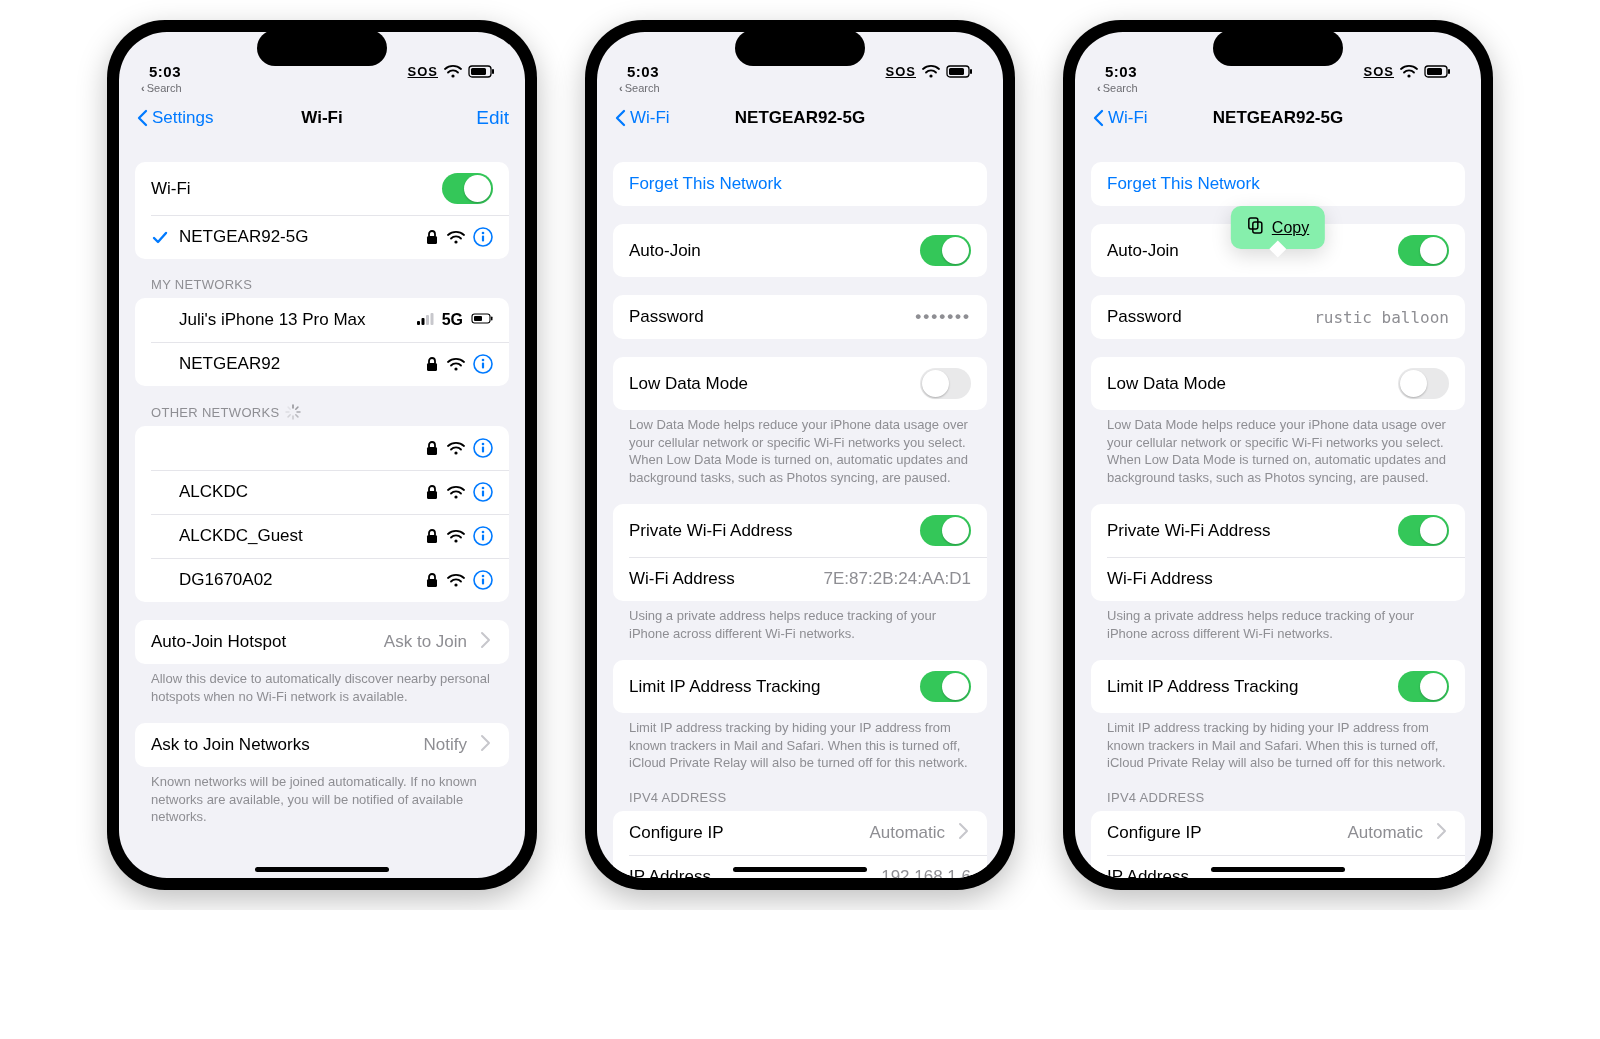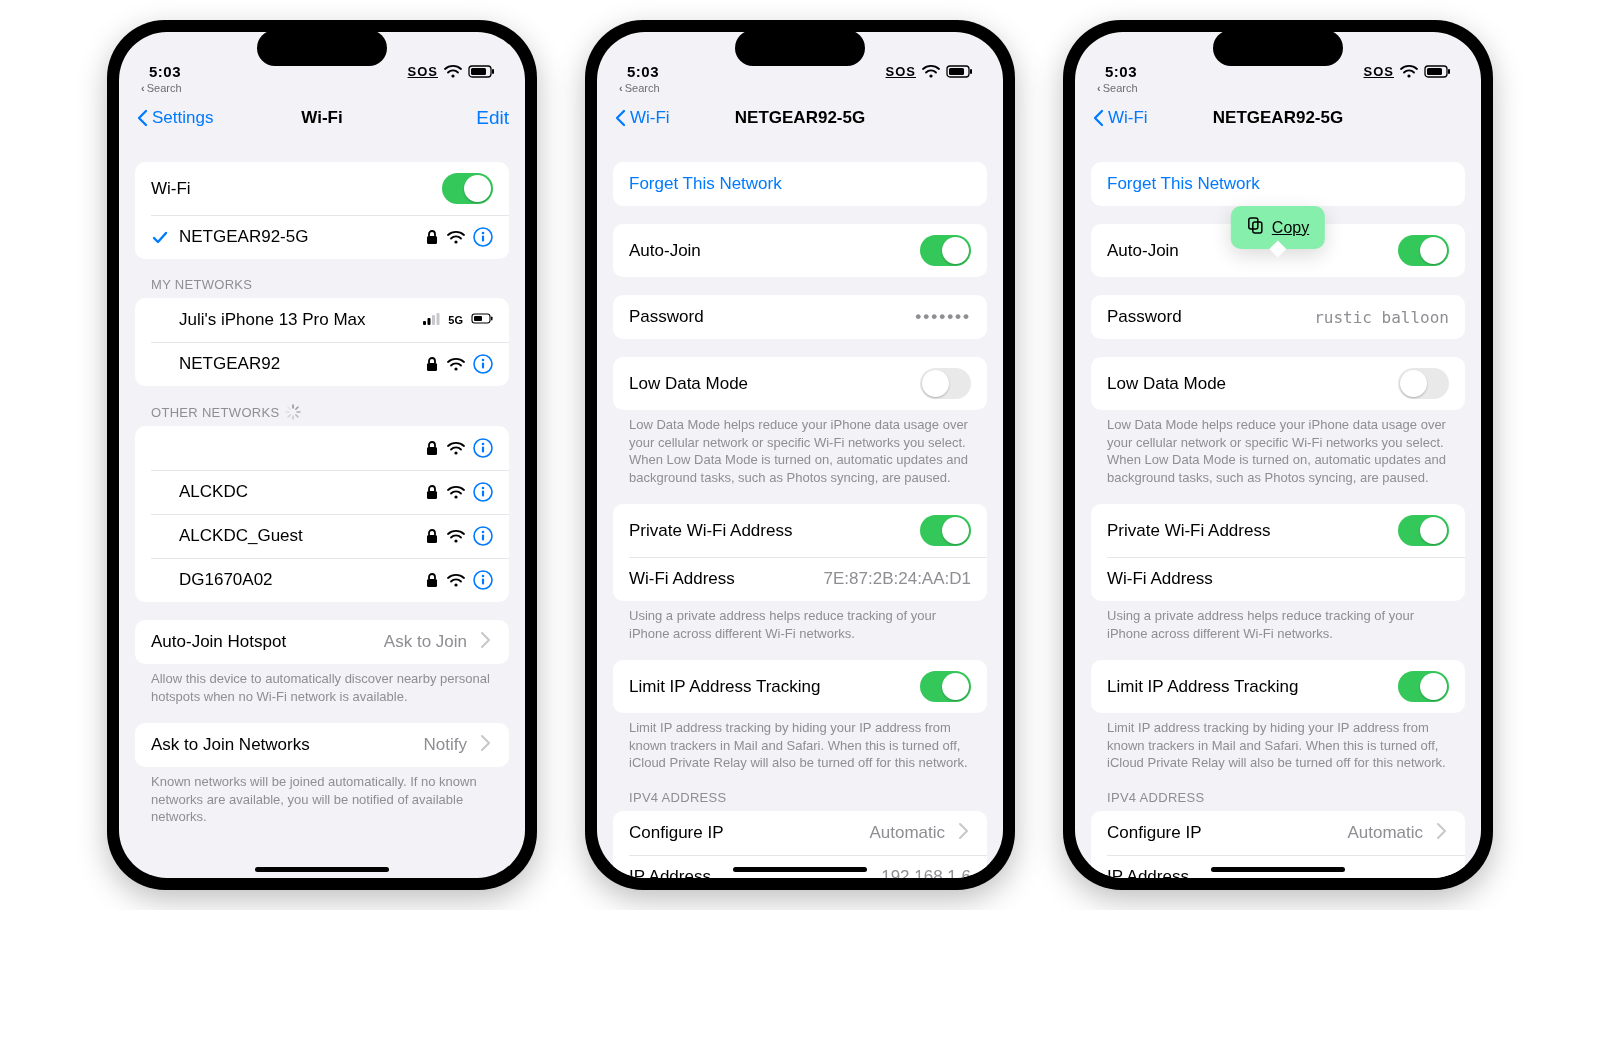--- a/index.html
+++ b/index.html
@@ -56,21 +56,21 @@
   .toggle::after{content:"";position:absolute;top:2px;width:27px;height:27px;background:#fff;border-radius:50%;box-shadow:0 1px 2px rgba(0,0,0,.25);transition:.15s;}
   .toggle.on{background:var(--green);}
   .toggle.on::after{left:22px;}
   .toggle.off{background:#e9e9ea;}
   .toggle.off::after{left:2px;}
   .dots{letter-spacing:2px;font-size:17px;color:var(--text2);font-weight:bold;}
   .mono{font-family:ui-monospace,Menlo,monospace;color:var(--text2);font-size:16px;}
   .home-ind{position:absolute;bottom:6px;left:50%;transform:translateX(-50%);width:134px;height:5px;border-radius:3px;background:#000;}
   .copy-pop{position:absolute;background:#86efac;border-radius:10px;box-shadow:0 6px 20px rgba(0,0,0,.15);padding:10px 16px;display:flex;align-items:center;gap:8px;font-size:16px;z-index:20;text-decoration:underline;}
   .copy-pop::after{content:"";position:absolute;bottom:-6px;left:50%;transform:translateX(-50%) rotate(45deg);width:12px;height:12px;background:#fff;}
-  .five-g{font-size:11px;font-weight:600;}
+  .five-g{font-size:16px;font-weight:600;}
   .spinner svg{animation:spin 1.2s linear infinite;}
   @keyframes spin{to{transform:rotate(360deg);}}
 </style>
 </head>
 <body>
 
 <div class="stage" id="stage">
     <div class="phone">
     <div class="phone-body">
       <div class="bezel"></div>

